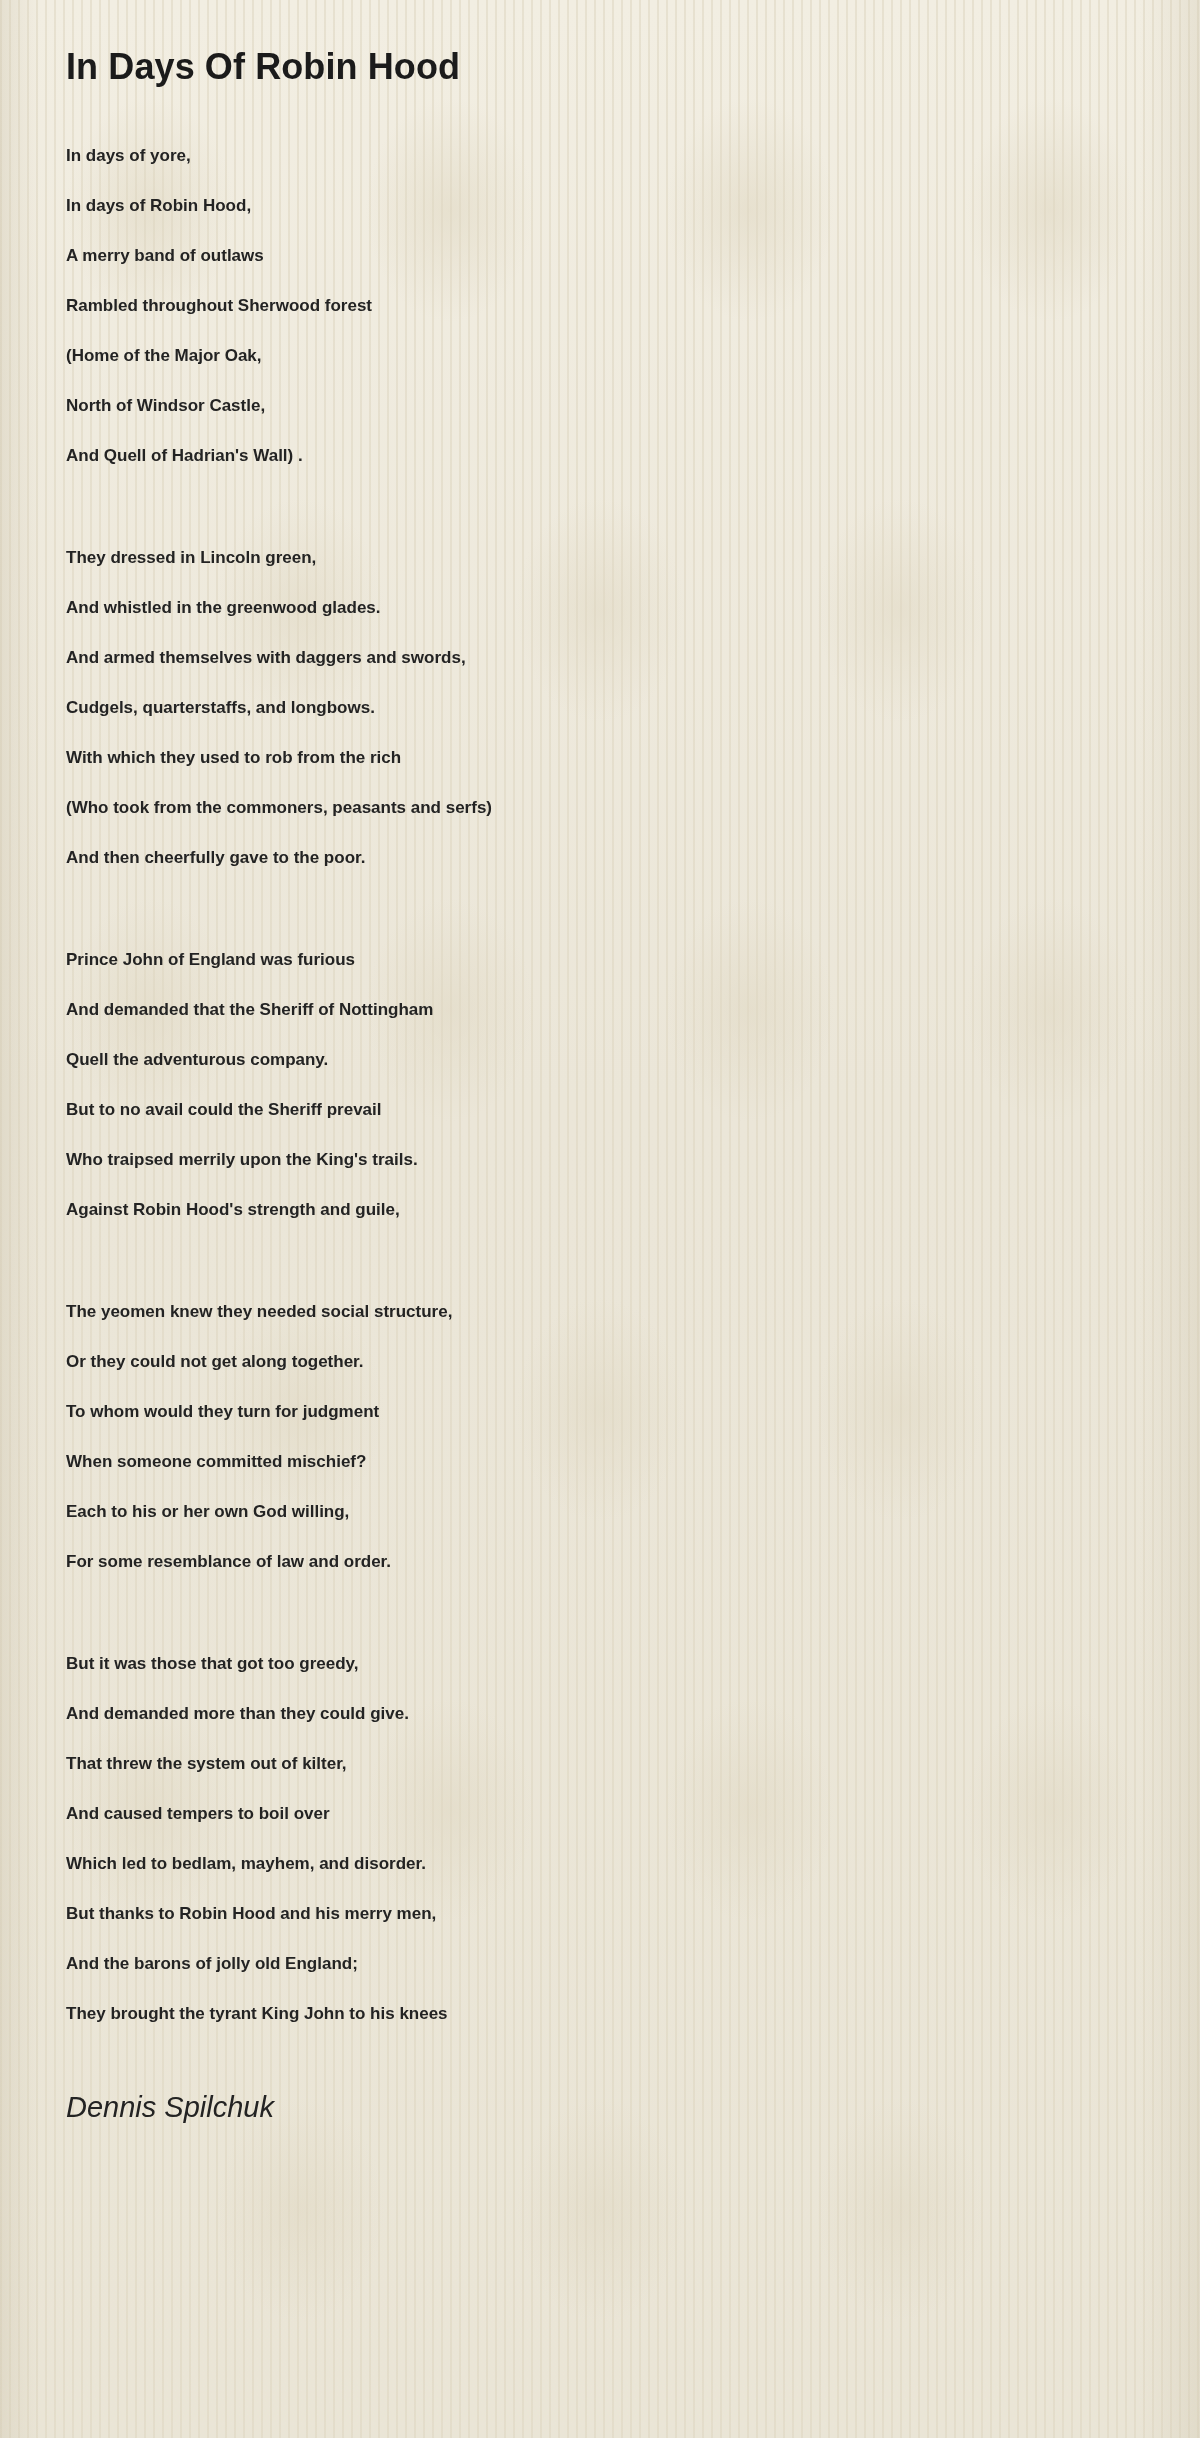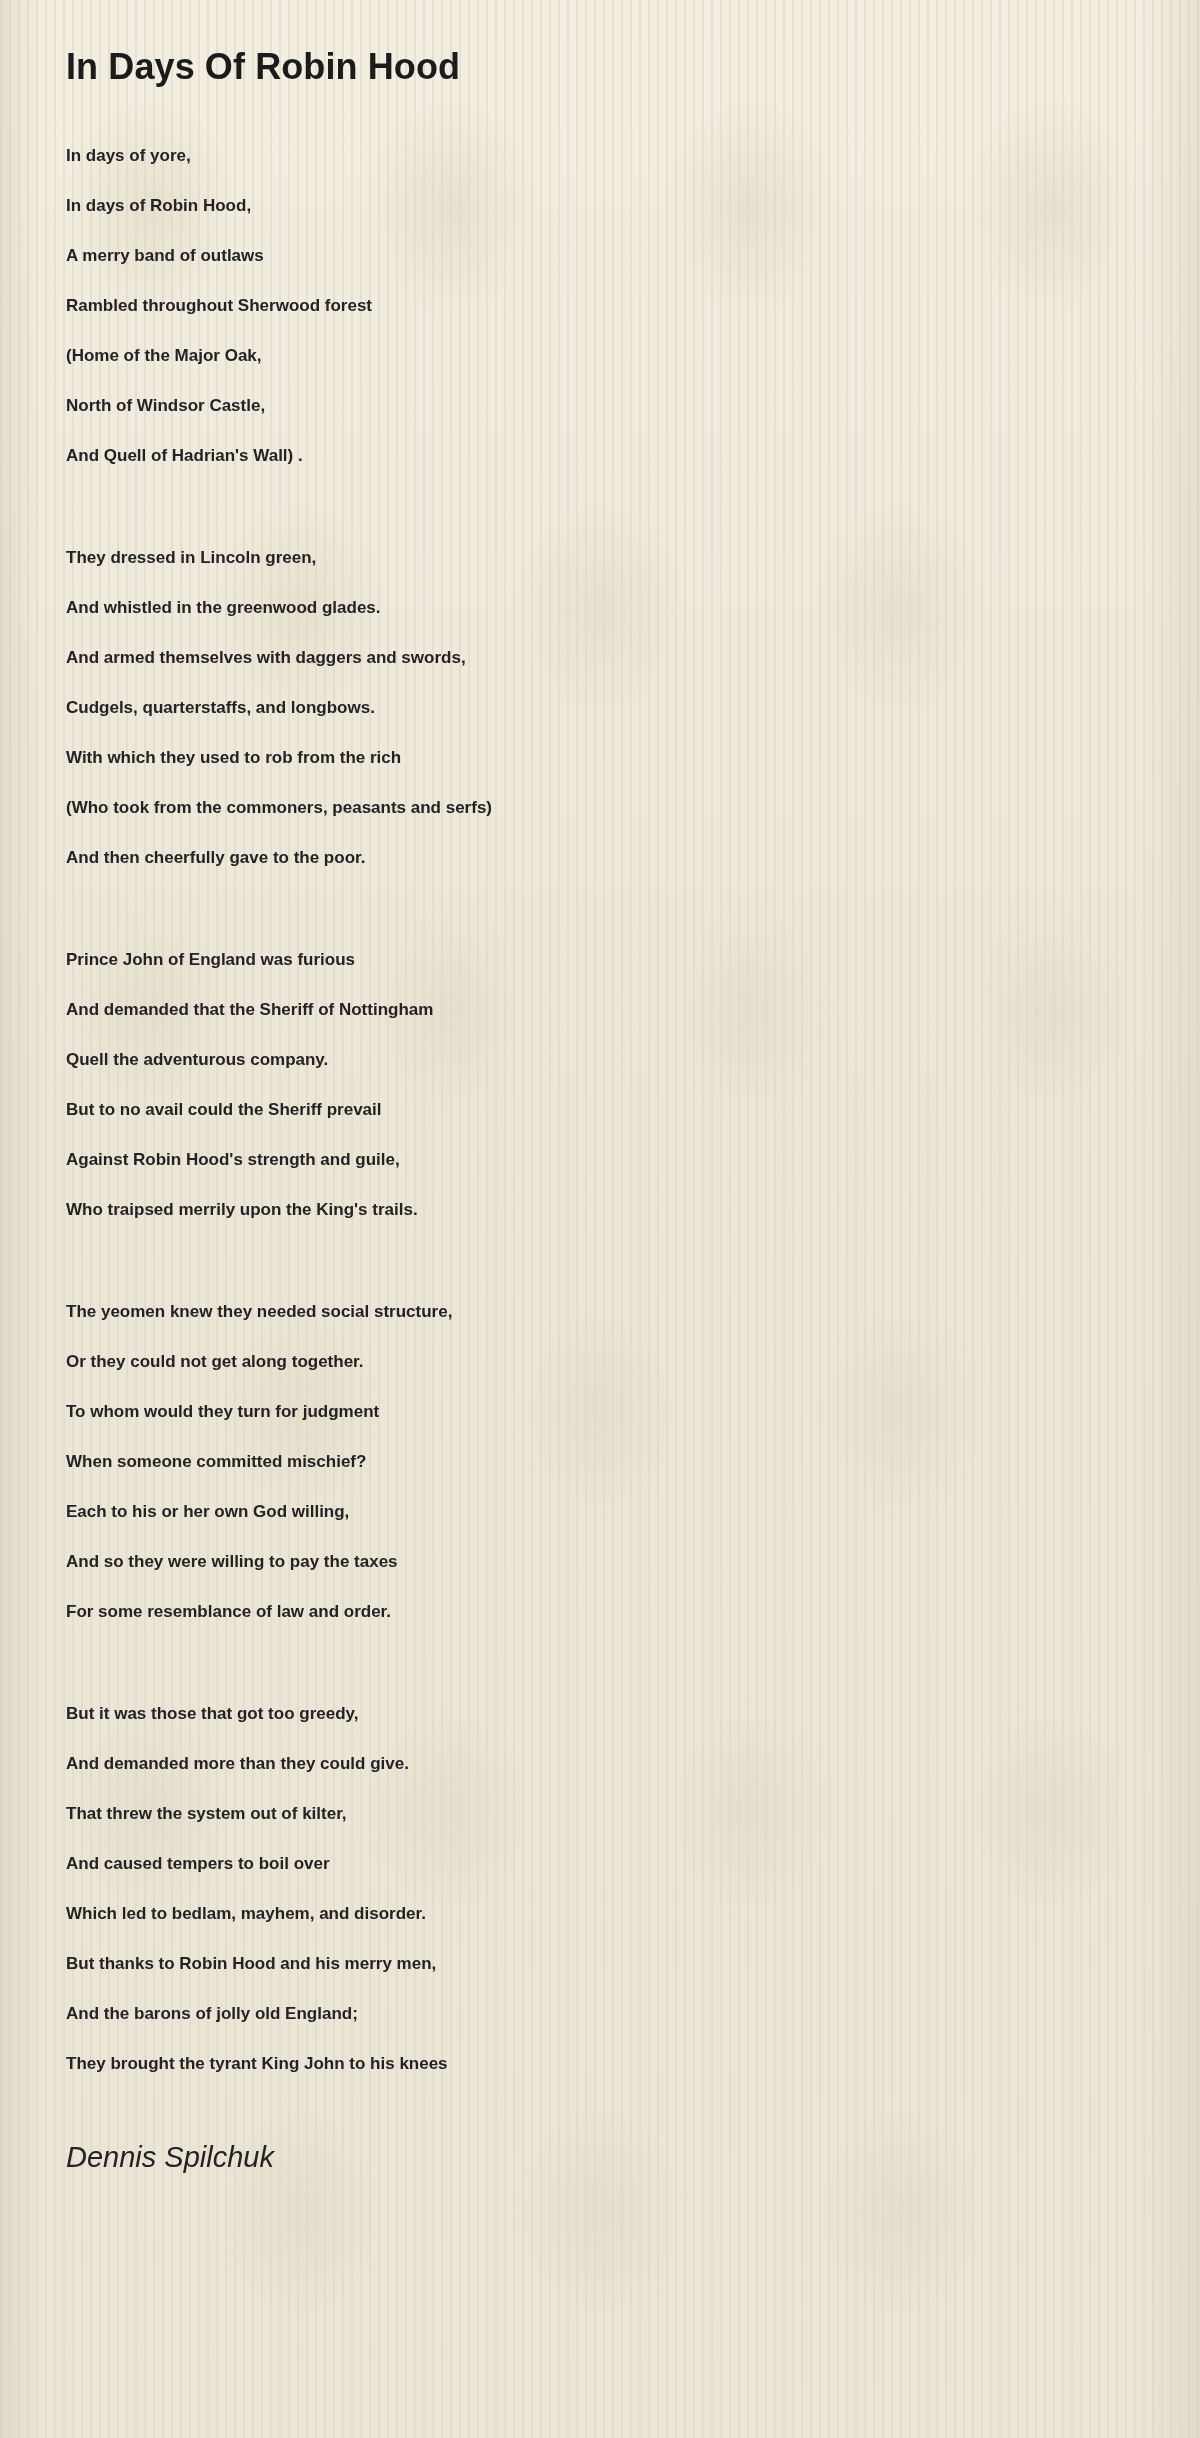--- a/index.html
+++ b/index.html
@@ -123,31 +123,30 @@
       <div class="poem-line">With which they used to rob from the rich</div>
       <div class="poem-line">(Who took from the commoners, peasants and serfs)</div>
       <div class="poem-line">And then cheerfully gave to the poor.</div>
     </div>
 
     <div class="stanza">
       <div class="poem-line">Prince John of England was furious</div>
       <div class="poem-line">And demanded that the Sheriff of Nottingham</div>
       <div class="poem-line">Quell the adventurous company.</div>
       <div class="poem-line">But to no avail could the Sheriff prevail</div>
+      <div class="poem-line">Who traipsed merrily upon the King's trails.</div>
       <div class="poem-line">Against Robin Hood's strength and guile,</div>
-      <div class="poem-line">Who traipsed merrily upon the King's trails.</div>
     </div>
 
     <div class="stanza">
       <div class="poem-line">The yeomen knew they needed social structure,</div>
       <div class="poem-line">Or they could not get along together.</div>
       <div class="poem-line">To whom would they turn for judgment</div>
       <div class="poem-line">When someone committed mischief?</div>
       <div class="poem-line">Each to his or her own God willing,</div>
-      <div class="poem-line">And so they were willing to pay the taxes</div>
       <div class="poem-line">For some resemblance of law and order.</div>
     </div>
 
     <div class="stanza">
       <div class="poem-line">But it was those that got too greedy,</div>
       <div class="poem-line">And demanded more than they could give.</div>
       <div class="poem-line">That threw the system out of kilter,</div>
       <div class="poem-line">And caused tempers to boil over</div>
       <div class="poem-line">Which led to bedlam, mayhem, and disorder.</div>
       <div class="poem-line">But thanks to Robin Hood and his merry men,</div>

